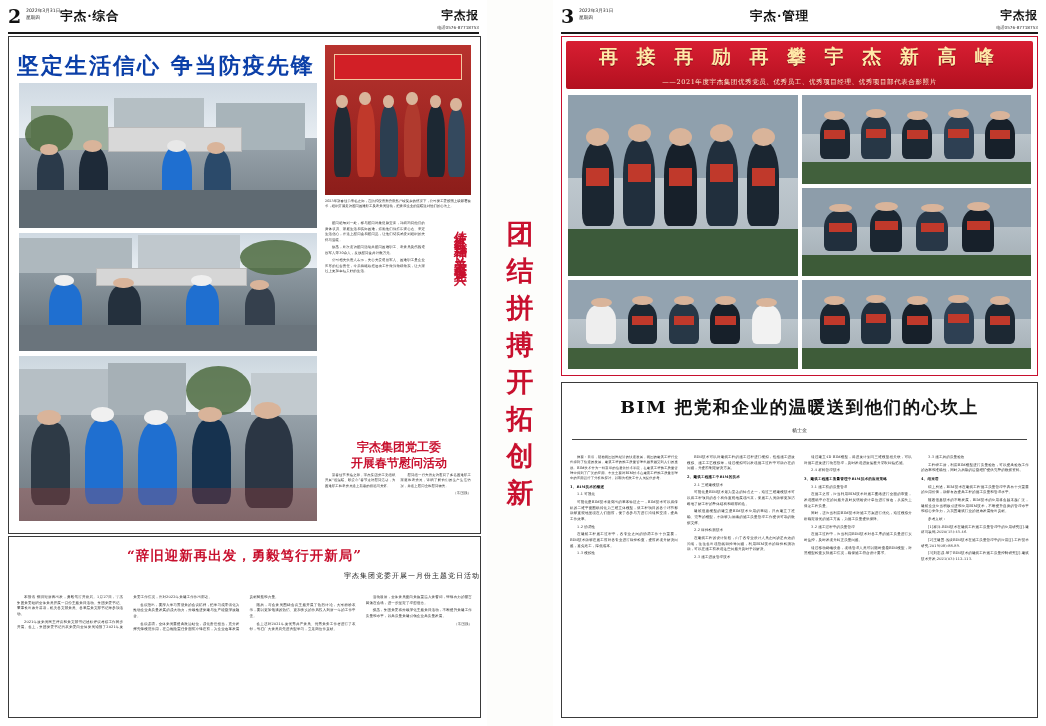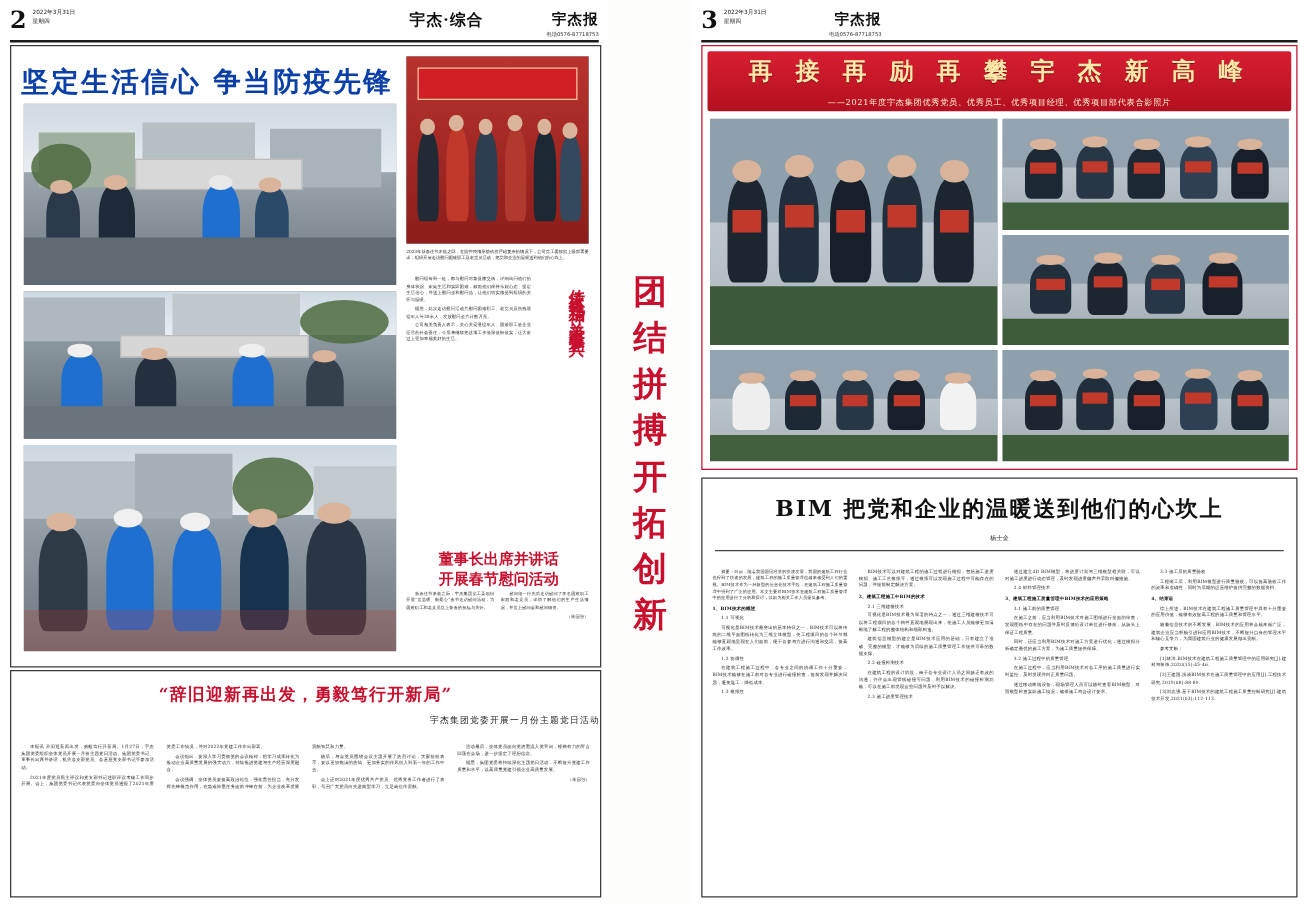--- a/index.html
+++ b/index.html
@@ -55,21 +55,21 @@
   .dateblock {
     font-size: 4.6px;
     line-height: 1.5;
     color: #222;
     padding-top: 2px;
     padding-left: 2px;
     white-space: nowrap;
   }
   .masthead-center {
     flex: 1;
-    text-align: right;
+    text-align: left;
     font-family: "DejaVu Serif", "Liberation Serif", serif;
     font-size: 12.5px;
     font-weight: bold;
     letter-spacing: 1px;
     color: #111;
     padding-top: 2px;
   }
   .masthead-right {
     text-align: right;
     width: 92px;
@@ -390,21 +390,21 @@
 
             <div class="p2-vert-head">传承红色精神  关爱退役老兵</div>
 
             <div class="p2-rc-body txt">
               <p>慰问组每到一处，都与慰问对象促膝交谈，详细询问他们的身体状况、家庭生活和实际困难，鼓励他们保持乐观心态、坚定生活信心，并送上慰问金和慰问品，让他们切实感受到组织的关怀与温暖。</p>
               <p>据悉，此次走访慰问活动共慰问困难职工、老党员及伤残退役军人等30余人，发放慰问金共计数万元。</p>
               <p>公司相关负责人表示，关心关爱退役军人、困难职工是企业应尽的社会责任，今后将继续把这项工作做深做细做实，让大家过上更加幸福美好的生活。</p>
             </div>
 
             <div class="p2-sub-title">
-              <div>董事长出席并讲话</div>
+              <div>宇杰集团党工委</div>
               <div>开展春节慰问活动</div>
             </div>
 
             <div class="p2-sub-body txt">
               <p>新春佳节来临之际，宇杰集团党工委组织开展“送温暖、献爱心”春节走访慰问活动，为困难职工和老党员送上新春的祝福与关怀。</p>
               <p>慰问组一行先后走访慰问了多名困难职工家庭和老党员，详细了解他们的生产生活情况，并送上慰问金和慰问物资。</p>
               <div class="sig">（朱国强）</div>
             </div>
           </div>
         </div>
@@ -442,20 +442,21 @@
 
   <div class="page page-right">
     <div class="page-inner">
 
       <div class="masthead">
         <div class="folio">3</div>
         <div class="dateblock">
           <div>2022年3月31日</div>
           <div>星期四</div>
         </div>
+        <div class="masthead-center">宇杰·管理</div>
         <div class="masthead-right">
           <div class="paper-name">宇杰报</div>
           <div class="hotline">电话0576-87718753</div>
         </div>
       </div>
 
       <div class="p3-body">
 
         <div class="p3-top">
           <div class="p3-banner">

